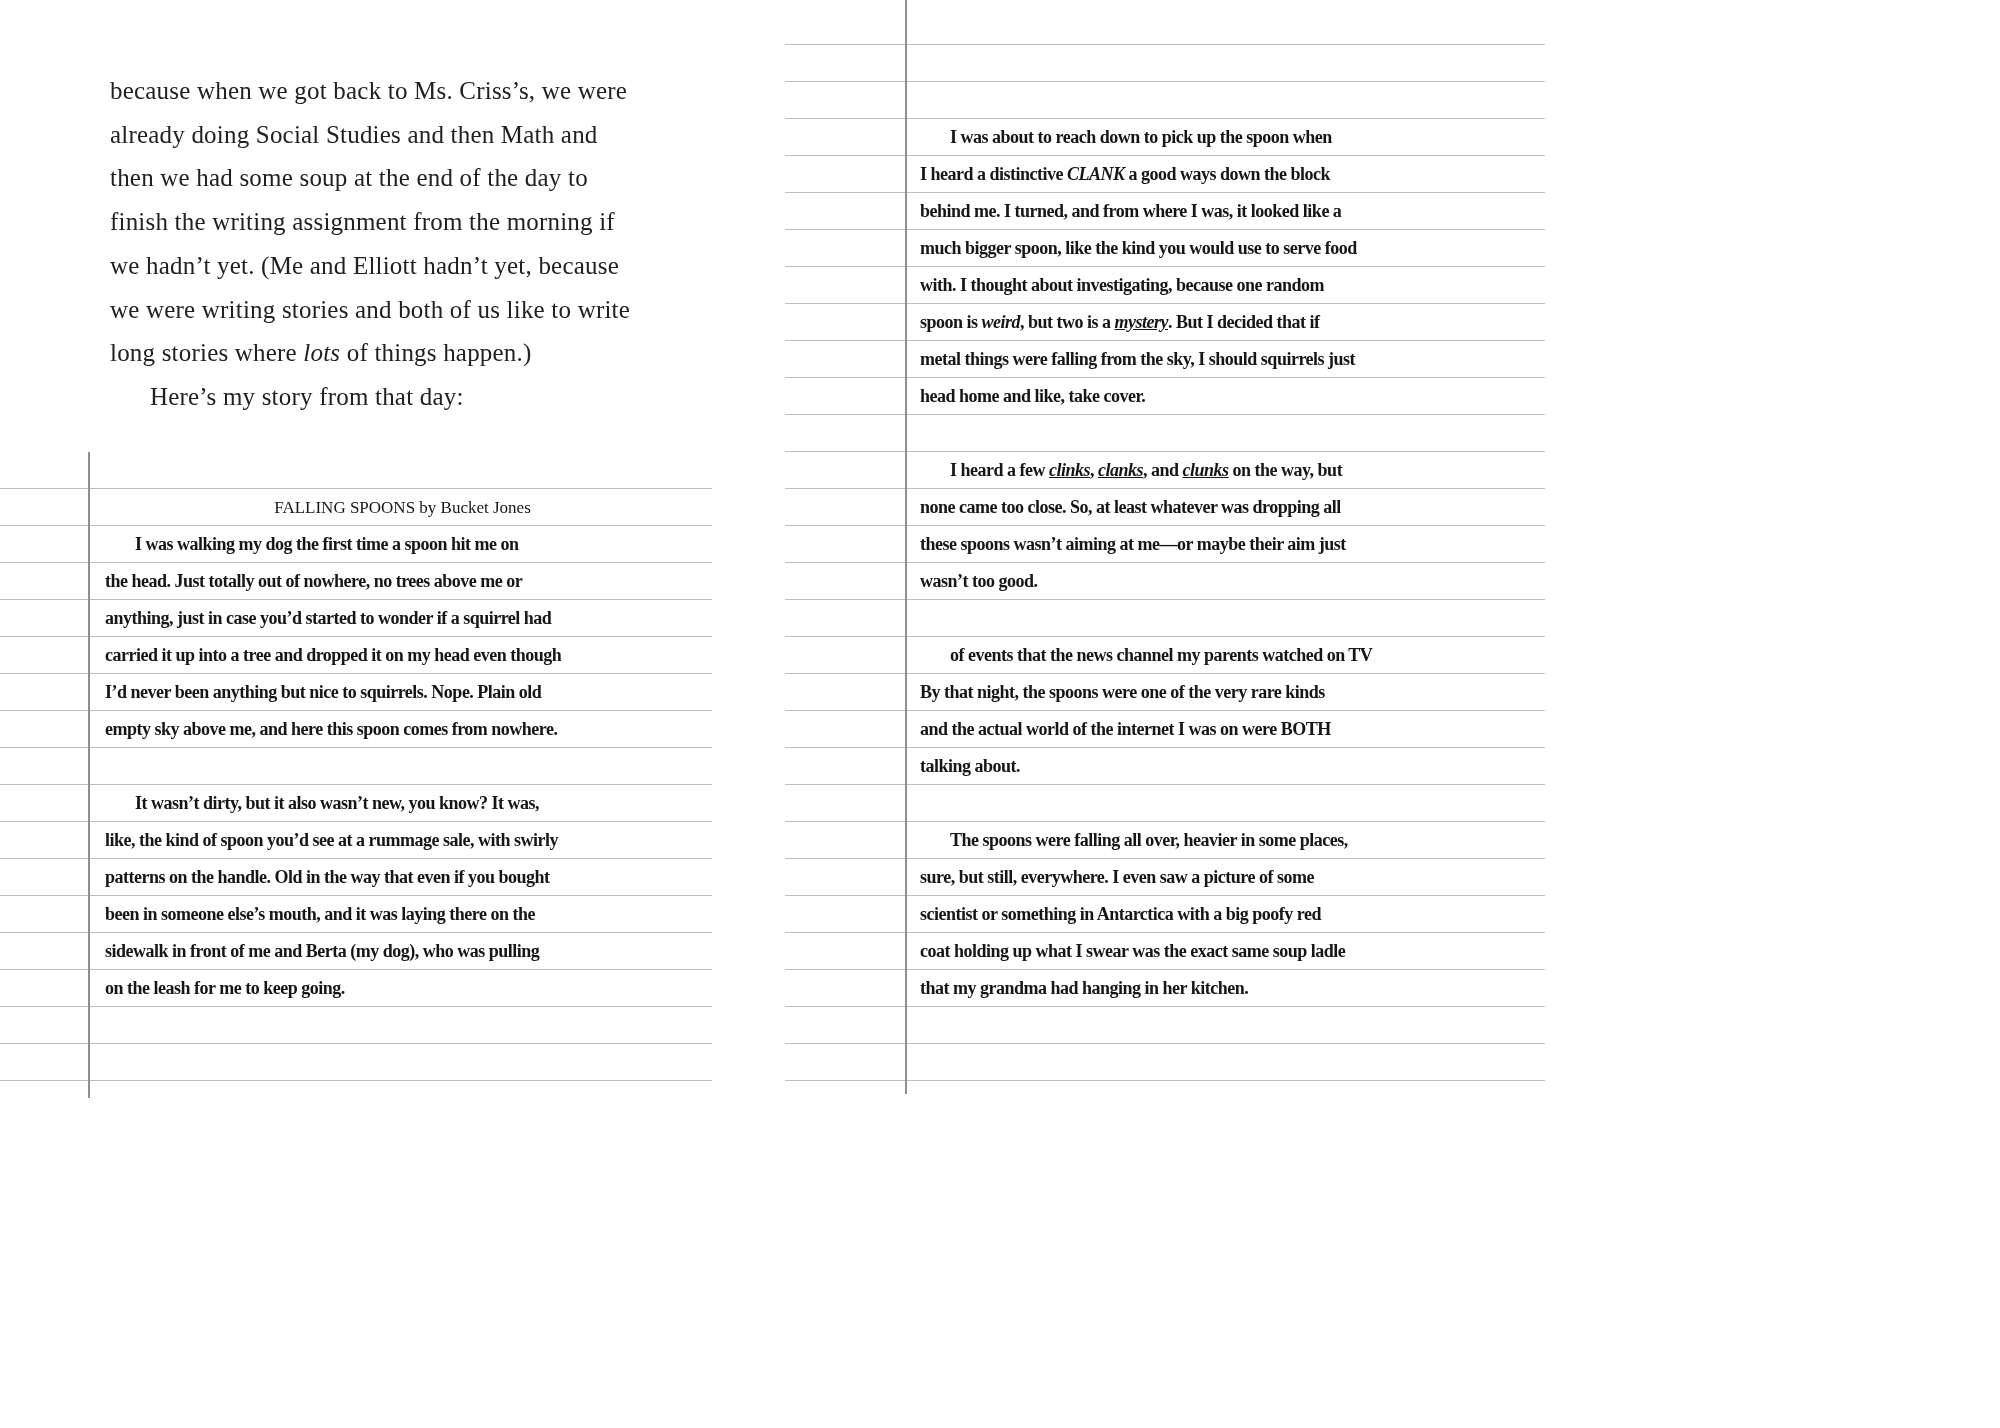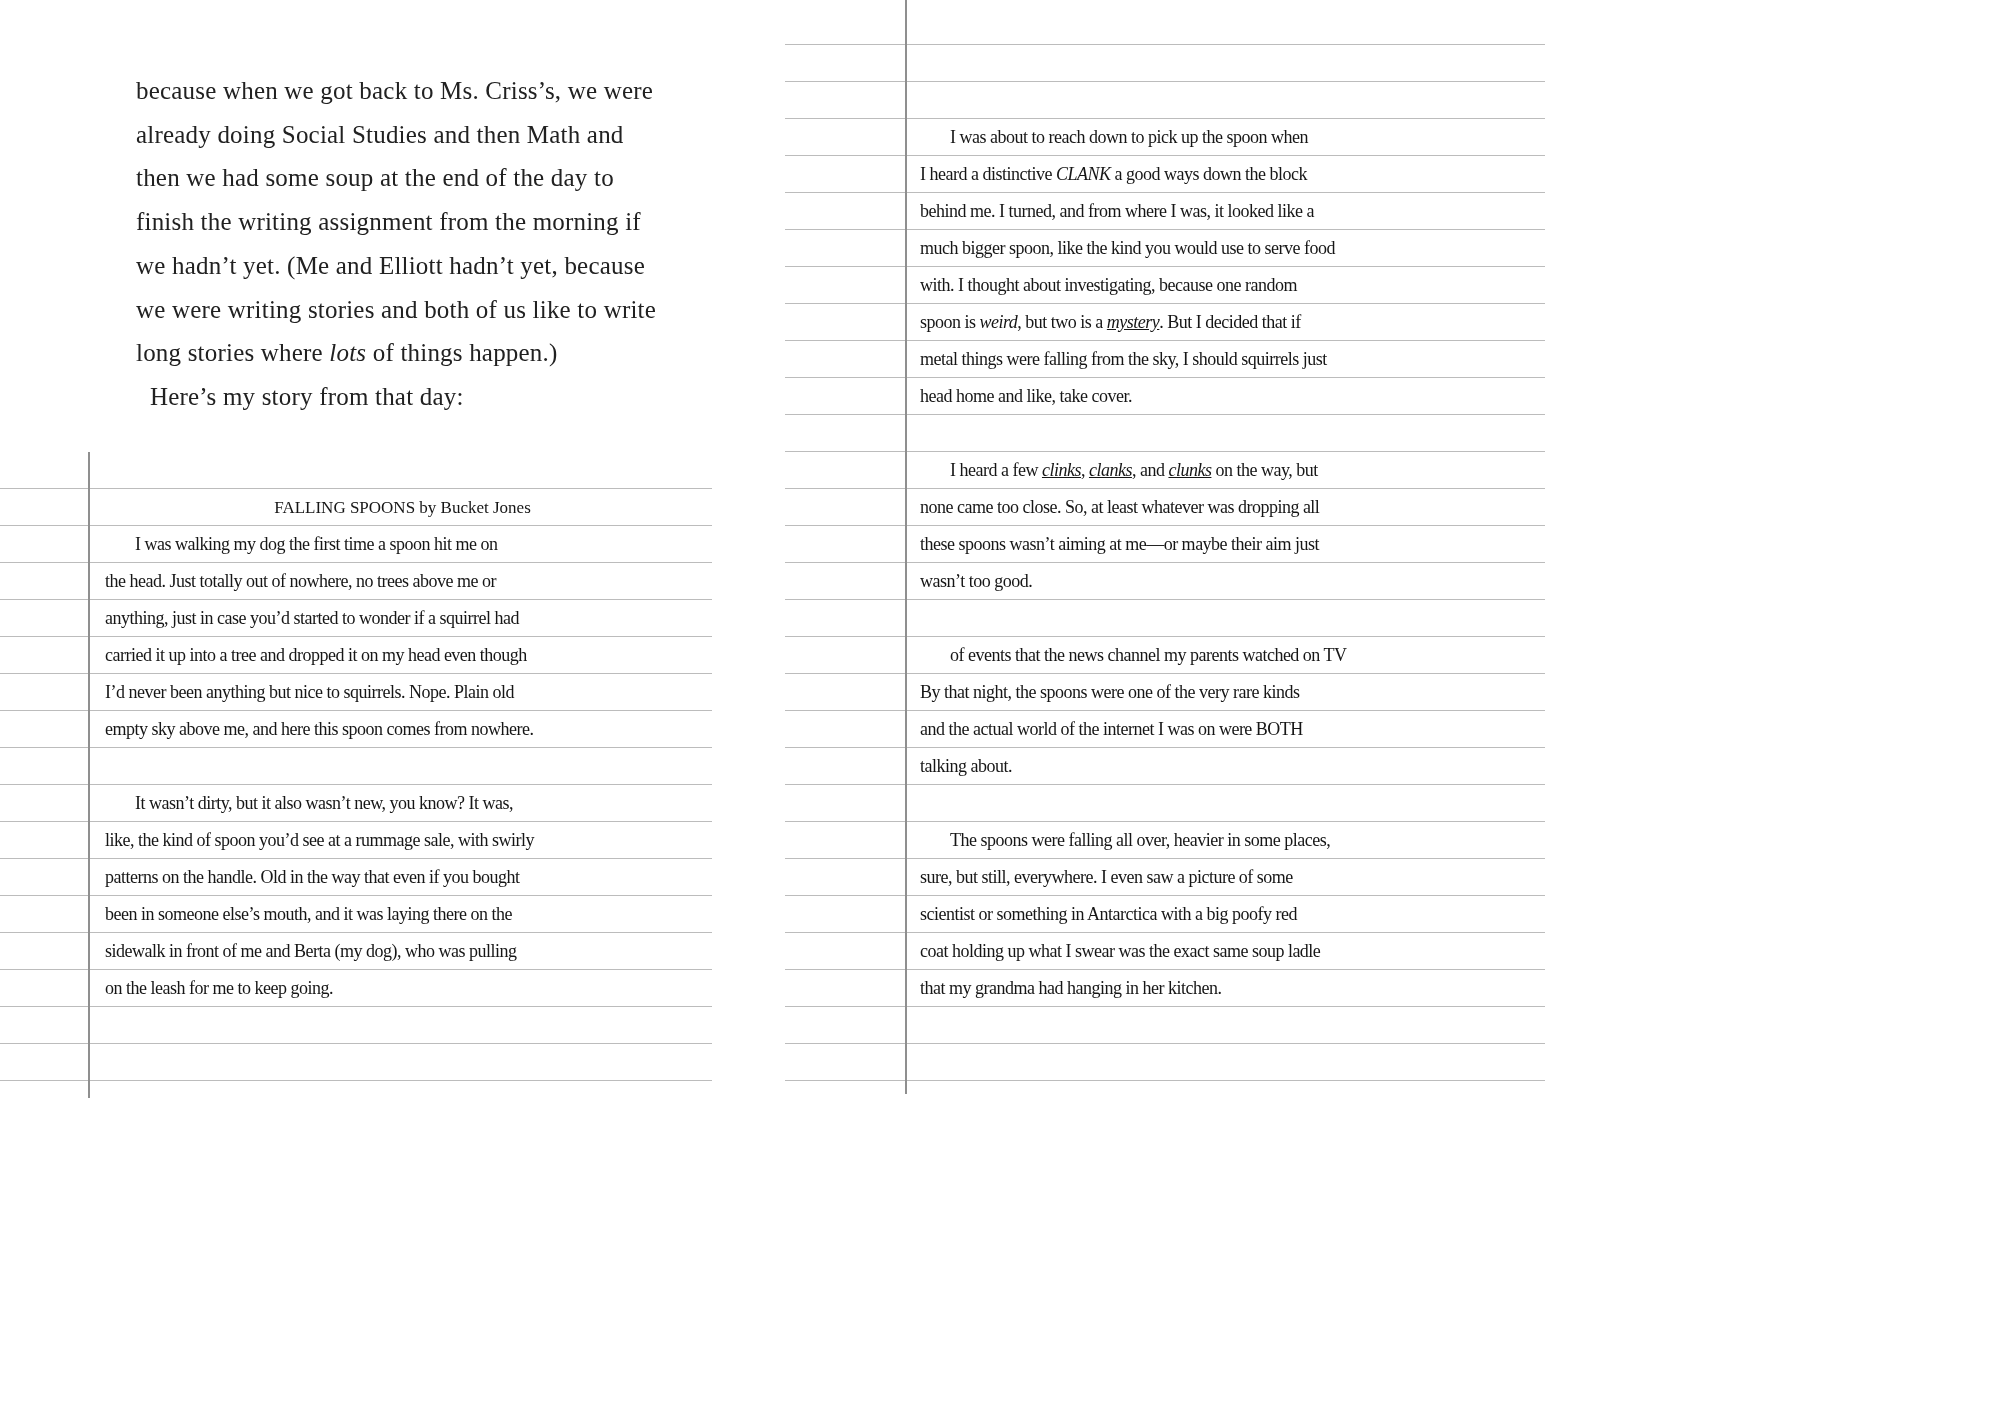--- a/index.html
+++ b/index.html
@@ -23,21 +23,21 @@
     position:absolute;
     left:110px;
     top:69px;
     width:600px;
     color:var(--book-ink);
     font-family:"Liberation Serif", serif;
     font-size:25px;
     line-height:43.7px;
     letter-spacing:.2px;
   }
-  .book-line{white-space:nowrap;margin-left:26px;}
+  .book-line{white-space:nowrap;}
   .book-closing{
     white-space:nowrap;
     text-indent:40px;
   }
 
   
   .notebook{
     position:absolute;
     background:repeating-linear-gradient(
       to bottom,
@@ -93,20 +93,21 @@
     line-height:37px;
     text-align:center;
     font-size:17px;
     letter-spacing:0px;
     white-space:nowrap;
   }
   .hand-line{
     height:37px;
     line-height:37px;
     white-space:nowrap;
+    font-weight:bold;
   }
   .para + .para{margin-top:37px;}
   .para .hand-line:first-child{text-indent:30px;}
   .i{font-style:italic;}
   .iu{font-style:italic;text-decoration:underline;}
 </style>
 </head>
 <body>
 
 <div>

